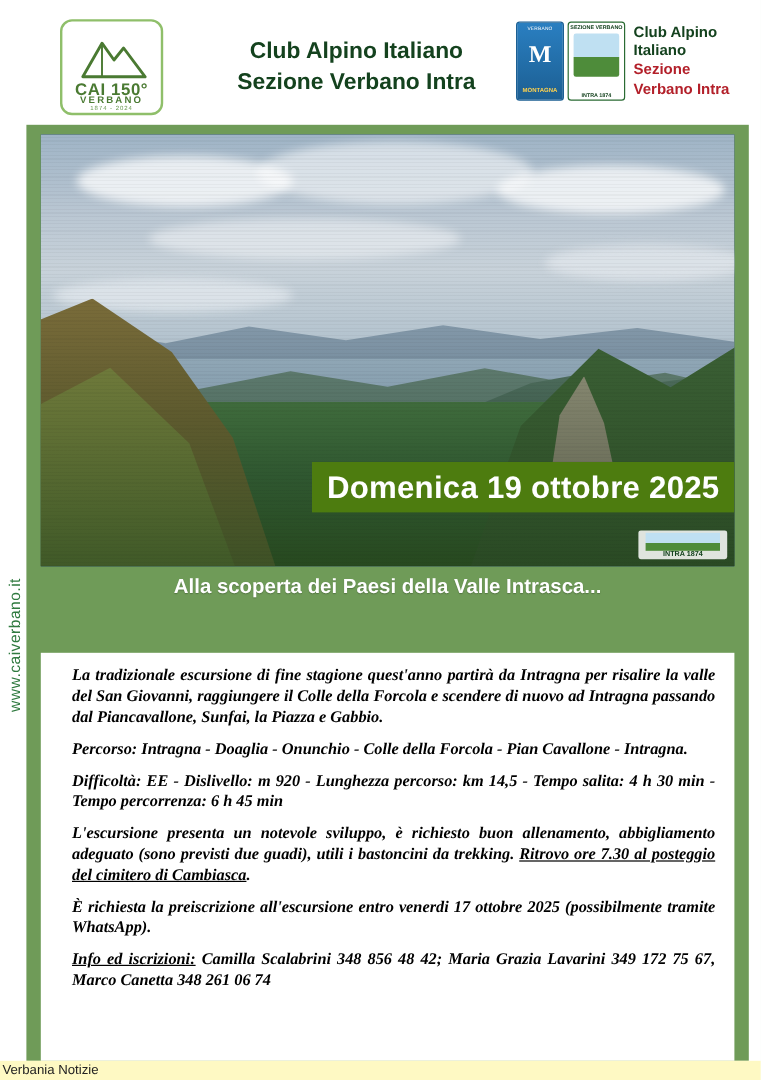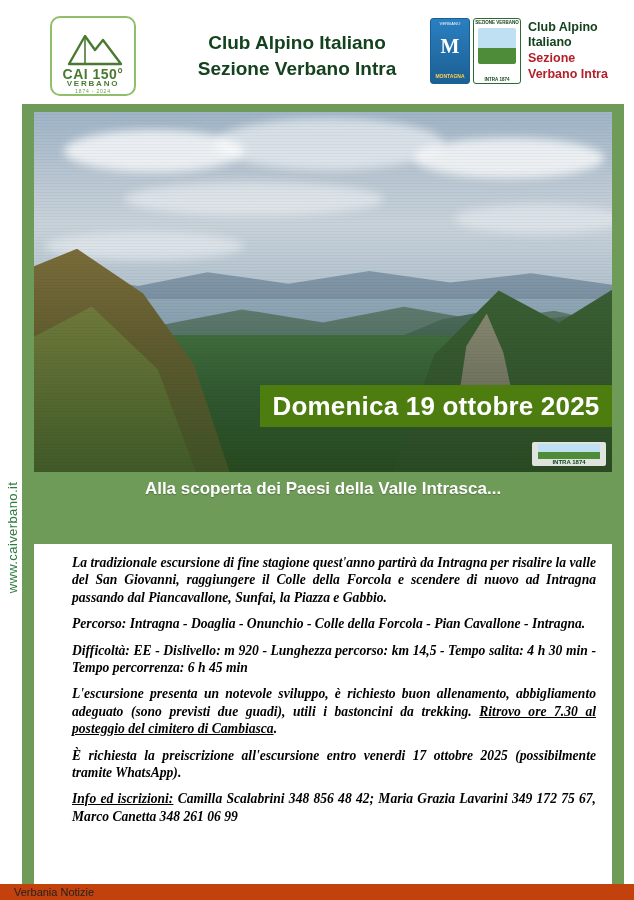--- a/index.html
+++ b/index.html
@@ -276,41 +276,41 @@
   
   .card {
     position: absolute;
     left: 34px; top: 544px;
     width: 578px; height: 340px;
     background: #ffffff;
     padding: 10px 16px 8px 26px;
     overflow: hidden;
   }
   .card p {
-    margin: 0 0 9px 12px;
+    margin: 0 0 9px 0;
     font-family: "Liberation Serif", serif;
     font-style: italic;
     font-weight: bold;
     font-size: 13.6px;
     line-height: 1.28;
     color: #000000;
     text-align: justify;
   }
   .card p.last { margin-bottom: 0; }
   .u { text-decoration: underline; }
 
   
   .footer {
     position: absolute;
     left: 0; bottom: 0;
     width: 634px; height: 16px;
-    background: #c2410c;
+    background: #fef9c3;
     font-size: 11px;
     color: #222222;
-    padding-left: 14px;
+    padding-left: 2px;
     line-height: 16px;
   }
 </style>
 </head>
 <body>
 
 <div id="poster">
 
   <div class="spine">
     <div class="spine-url">www.caiverbano.it</div>
@@ -383,18 +383,18 @@
   <div class="headline">
     <div>Alla scoperta dei Paesi della Valle Intrasca...</div>
   </div>
 
   <div class="card">
     <p>La tradizionale escursione di fine stagione quest'anno partirà da Intragna per risalire la valle del San Giovanni, raggiungere il Colle della Forcola e scendere di nuovo ad Intragna passando dal Piancavallone, Sunfai, la Piazza e Gabbio.</p>
     <p>Percorso: Intragna - Doaglia - Onunchio - Colle della Forcola - Pian Cavallone - Intragna.</p>
     <p>Difficoltà: EE - Dislivello: m 920 - Lunghezza percorso: km 14,5 - Tempo salita: 4 h 30 min - Tempo percorrenza: 6 h 45 min</p>
     <p><span>L'escursione presenta un notevole sviluppo, è richiesto buon allenamento, abbigliamento adeguato (sono previsti due guadi), utili i bastoncini da trekking. </span><span class="u">Ritrovo ore 7.30 al posteggio del cimitero di Cambiasca</span><span>.</span></p>
     <p>È richiesta la preiscrizione all'escursione entro venerdi 17 ottobre 2025 (possibilmente tramite WhatsApp).</p>
-    <p class="last"><span class="u">Info ed iscrizioni:</span><span> Camilla Scalabrini 348 856 48 42; Maria Grazia Lavarini 349 172 75 67, Marco Canetta 348 261 06 99</span></p>
+    <p class="last"><span class="u">Info ed iscrizioni:</span><span> Camilla Scalabrini 348 856 48 42; Maria Grazia Lavarini 349 172 75 67, Marco Canetta 348 261 06 74</span></p>
   </div>
 
   <div class="footer">Verbania Notizie</div>
 
 </div>
 
 </body></html>

